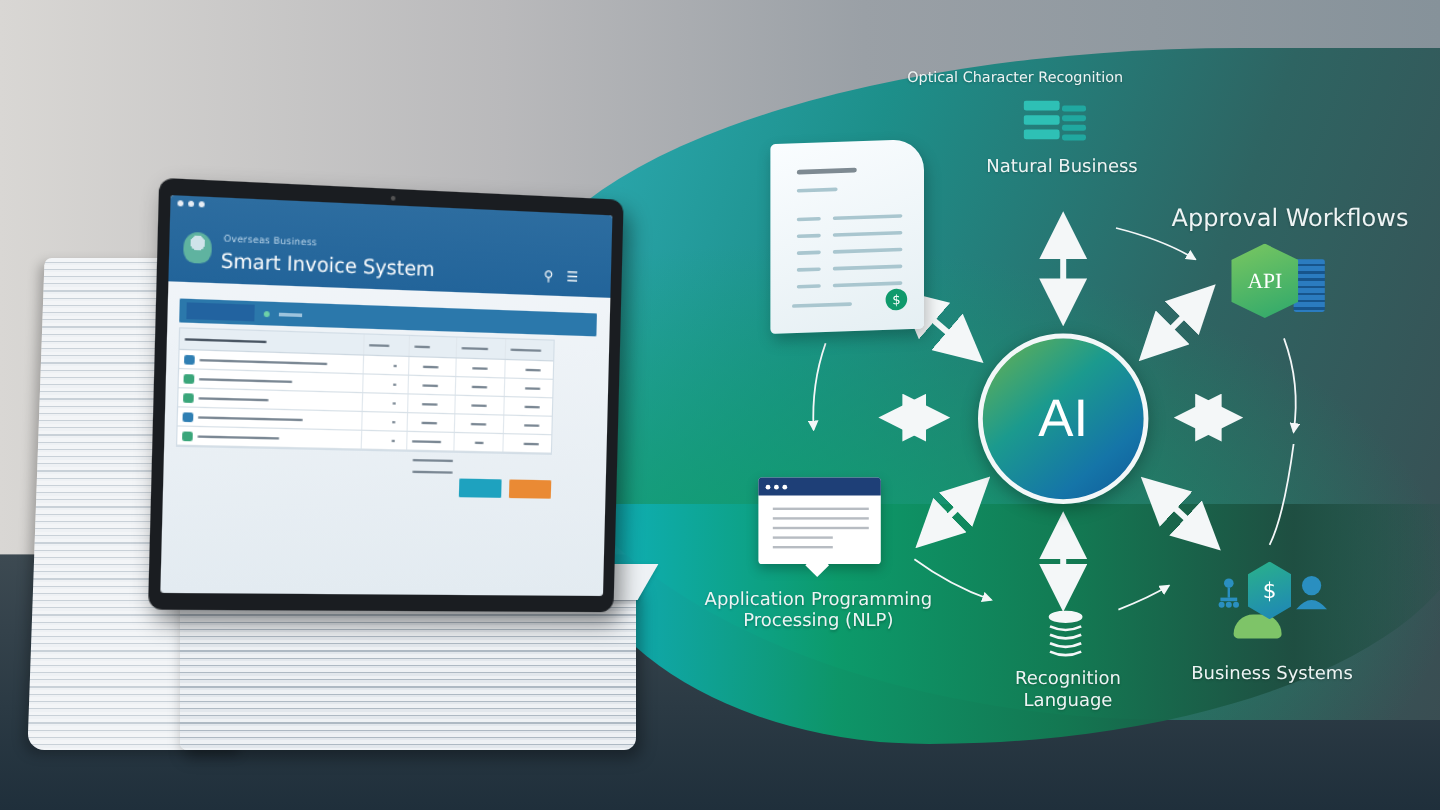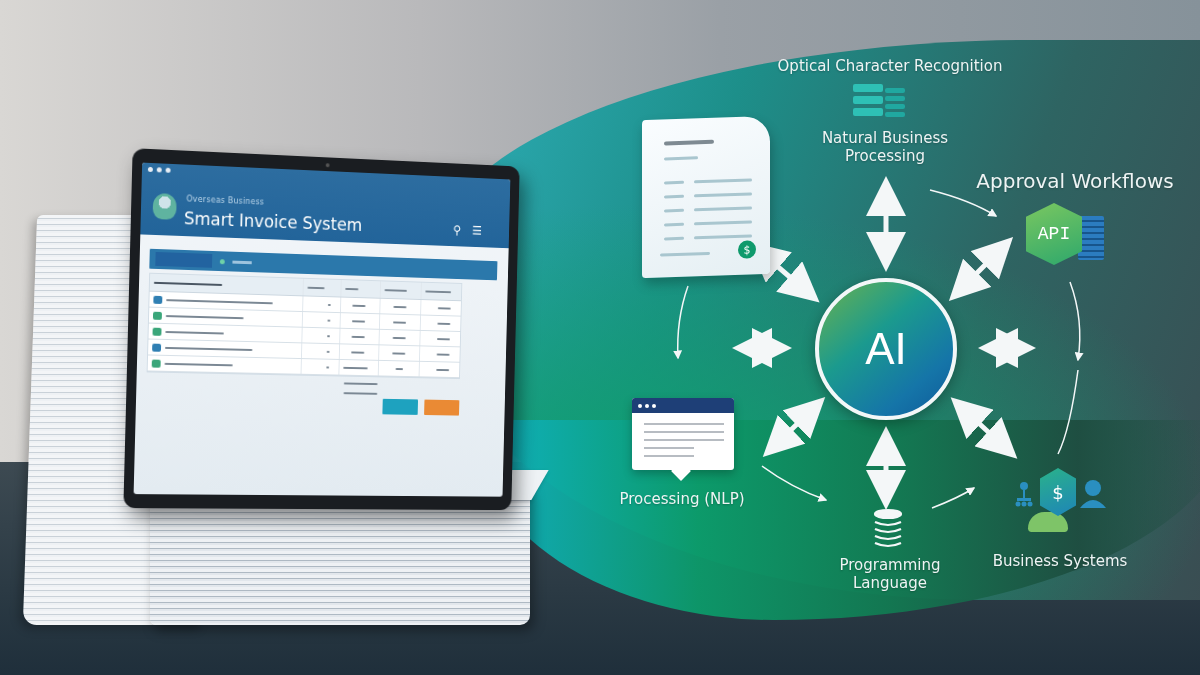--- a/index.html
+++ b/index.html
@@ -133,21 +133,21 @@
   }
   .ocr-icon {
     position: absolute; left: 853px; top: 82px; width: 56px; height: 38px;
   }
   .api-hex {
     position: absolute; left: 1026px; top: 203px; width: 56px; height: 62px;
     background: linear-gradient(160deg, #7ac760, #2ea86c);
     clip-path: polygon(25% 0, 100% 0, 100% 100%, 25% 100%, 0 50%);
     clip-path: polygon(50% 0, 100% 22%, 100% 78%, 50% 100%, 0 78%, 0 22%);
     color: #fff; font-size: 18px; display: flex; align-items: center; justify-content: center;
-    font-family: Liberation Mono, monospace;
+    font-family: Liberation Serif, serif;
   }
   .api-stack {
     position: absolute; left: 1078px; top: 216px; width: 26px; height: 44px;
     background: repeating-linear-gradient(180deg, #2b7cc0 0 4px, #17558c 4px 6px);
     border-radius: 2px;
   }
   .window-icon {
     position: absolute; left: 632px; top: 398px; width: 102px; height: 72px;
     background: #fff; border-radius: 3px; box-shadow: 0 4px 10px rgba(0,0,0,.25);
   }
@@ -346,35 +346,34 @@
 
     <path d="M688,286 Q676,320 678,358" stroke-width="1.5" marker-end="url(#ahs)"></path>
     <path d="M930,190 Q970,200 996,216" stroke-width="1.5" marker-end="url(#ahs)"></path>
     <path d="M1070,282 Q1084,320 1078,360" stroke-width="1.5" marker-end="url(#ahs)"></path>
     <path d="M1078,370 Q1070,430 1058,454" stroke-width="1.5"></path>
     <path d="M762,466 Q792,488 826,500" stroke-width="1.5" marker-end="url(#ahs)"></path>
     <path d="M932,508 Q958,498 974,488" stroke-width="1.5" marker-end="url(#ahs)"></path>
   </g>
 </svg>
 
-<div class="label" style="left:760px;top:57px;width:260px;font-size:15px;">Optical Character Recognition</div>
+<div class="label" style="left:716px;top:57px;width:260px;font-size:12px;">Optical Character Recognition</div>
 <svg class="ocr-icon" viewBox="0 0 56 38">
   <g fill="#2ec0b5">
     <rect x="0" y="2" width="30" height="8" rx="2"></rect>
     <rect x="0" y="14" width="30" height="8" rx="2"></rect>
     <rect x="0" y="26" width="30" height="8" rx="2"></rect>
     <rect x="32" y="6" width="20" height="5" rx="2" fill="#20a8a0"></rect>
     <rect x="32" y="14" width="20" height="5" rx="2" fill="#20a8a0"></rect>
     <rect x="32" y="22" width="20" height="5" rx="2" fill="#20a8a0"></rect>
     <rect x="32" y="30" width="20" height="5" rx="2" fill="#20a8a0"></rect>
   </g>
 </svg>
 <div class="label" style="left:780px;top:129px;width:210px;font-size:15px;">
   <div>Natural Business</div>
-  <div>Processing</div>
 </div>
 
 <div class="doc">
   <div class="l" style="left:22px;top:22px;width:50px;background:#7e8a92;height:4px"></div>
   <div class="l" style="left:22px;top:38px;width:34px"></div>
   <div class="l" style="left:22px;top:62px;width:20px"></div>
     <div class="l" style="left:52px;top:62px;width:58px"></div>
   <div class="l" style="left:22px;top:76px;width:20px"></div>
     <div class="l" style="left:52px;top:76px;width:58px"></div>
   <div class="l" style="left:22px;top:90px;width:20px"></div>
@@ -399,34 +398,35 @@
       <i style="left:13px"></i>
       <i style="left:20px"></i>
     </div>
   <div class="ln" style="margin-top:10px"></div>
   <div class="ln"></div>
   <div class="ln"></div>
   <div class="ln" style="margin-right:40px"></div>
   <div class="ln" style="margin-right:40px"></div>
 </div>
 <div class="label" style="left:572px;top:490px;width:220px;font-size:15px;">
+  <div>Application Programming</div>
   <div>Processing (NLP)</div>
 </div>
 
 <svg class="db-icon" viewBox="0 0 32 40">
   <g fill="none" stroke="#f4f7f8" stroke-width="2.2">
     <ellipse cx="16" cy="6" rx="13" ry="4" fill="#f4f7f8"></ellipse>
     <path d="M3,14 Q16,20 29,14"></path>
     <path d="M3,21 Q16,27 29,21"></path>
     <path d="M3,28 Q16,34 29,28"></path>
     <path d="M3,35 Q16,41 29,35"></path>
   </g>
 </svg>
 <div class="label" style="left:820px;top:556px;width:140px;font-size:15px;">
-  <div>Programming</div>
+  <div>Recognition</div>
   <div>Language</div>
 </div>
 
 <svg class="pay-left" viewBox="0 0 18 28">
   <g fill="#2a8fc0">
       <circle cx="9" cy="6" r="4"></circle>
       <rect x="2" y="18" width="14" height="3"></rect>
       <circle cx="3" cy="24" r="2.5"></circle>
       <circle cx="9" cy="24" r="2.5"></circle>
       <circle cx="15" cy="24" r="2.5"></circle>

